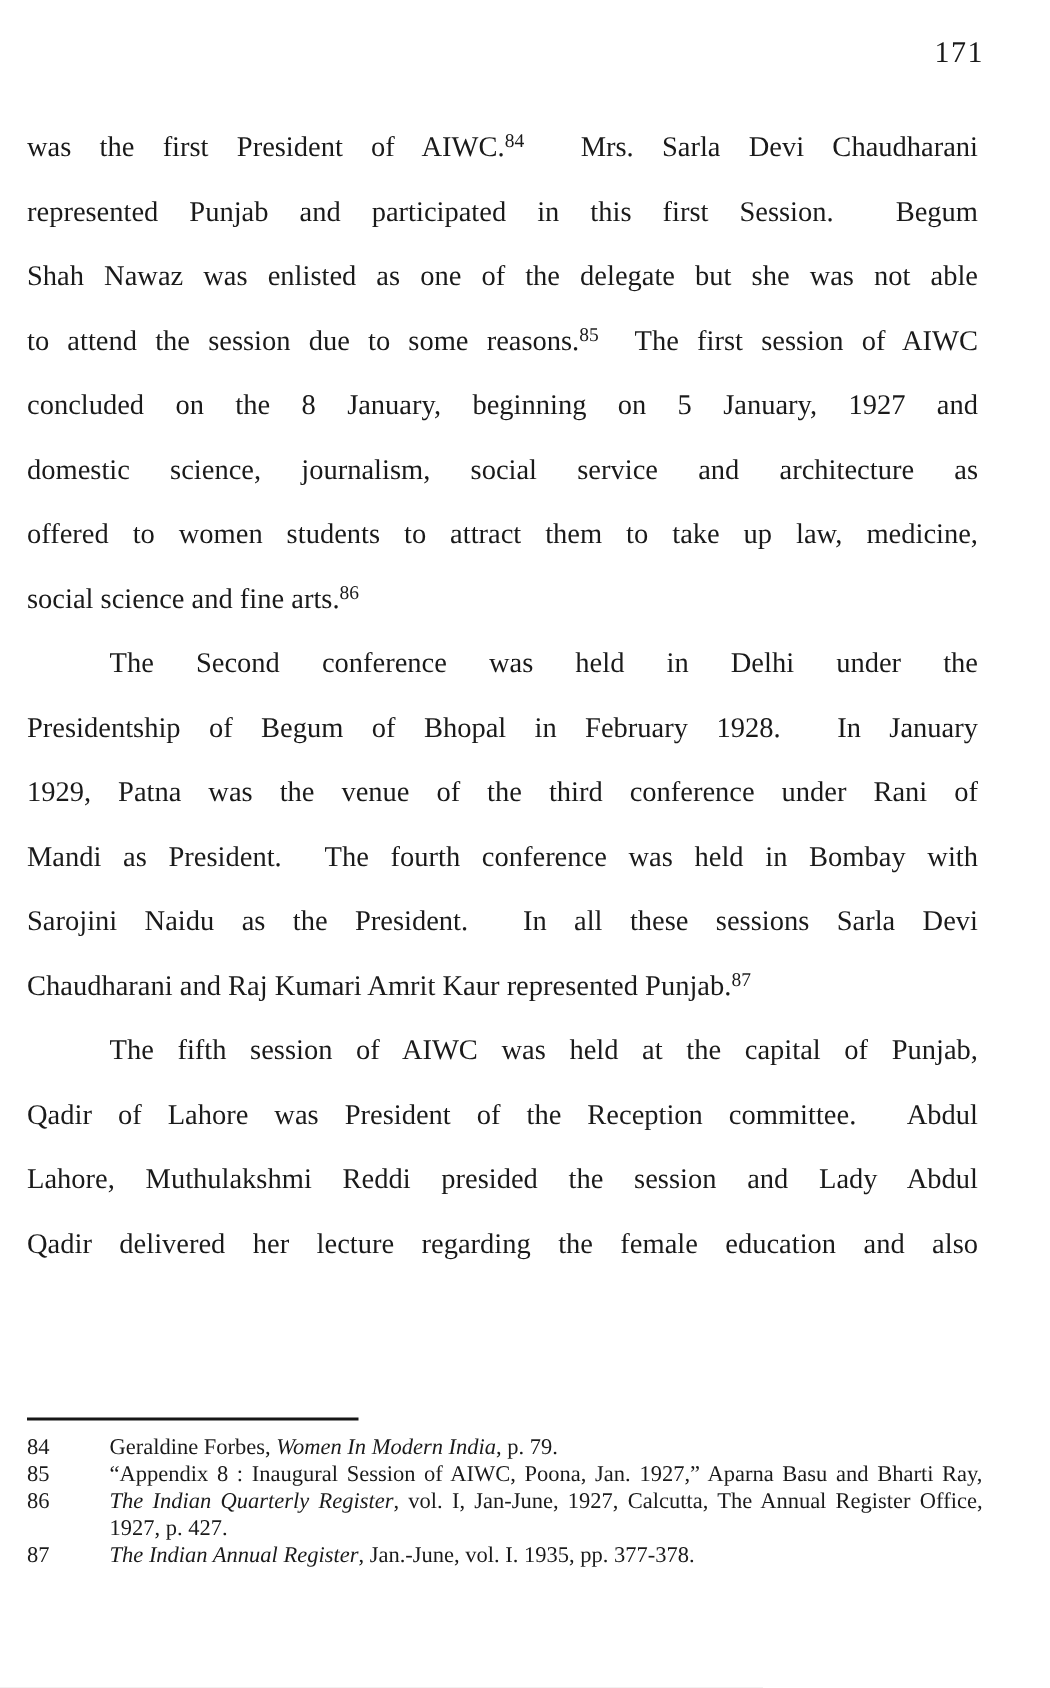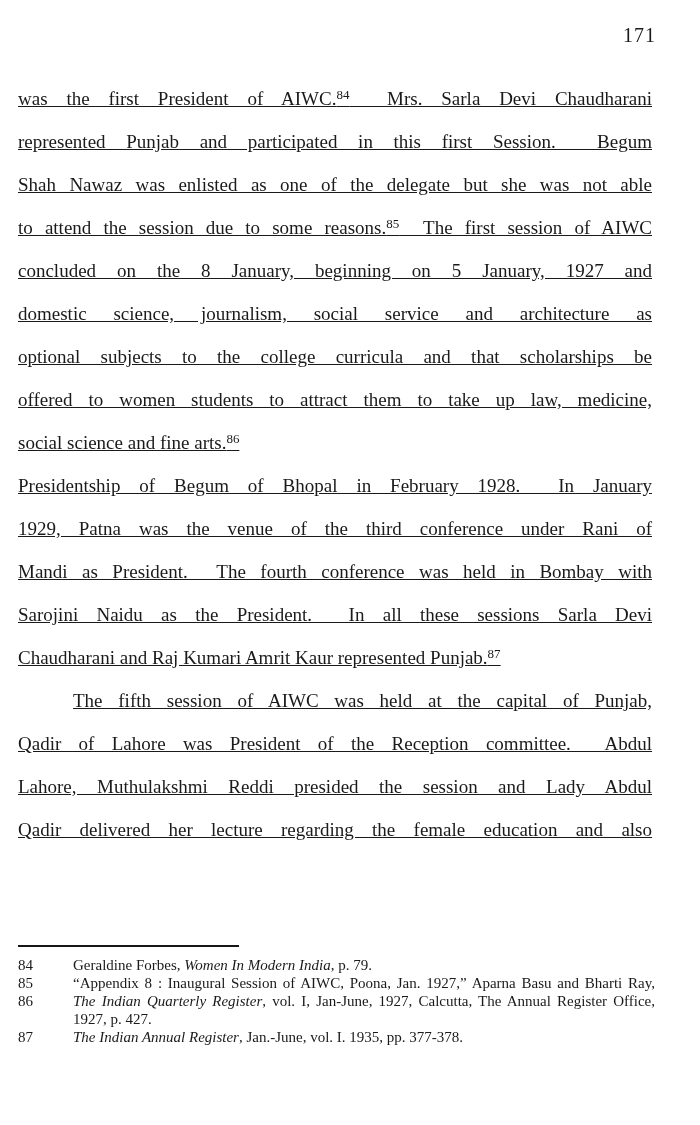--- a/index.html
+++ b/index.html
@@ -23,21 +23,20 @@
     position: absolute;
     left: 18px;
     top: 77px;
     width: 634px;
     font-size: 19px;
     line-height: 43px;
   }
   .line {
     white-space: pre-wrap;
     text-align: left;
-    text-decoration: underline;
   }
   .line.just {
     text-align: justify;
     text-align-last: justify;
   }
   .line.indent { padding-left: 55px; }
   .sup {
     font-size: 13px;
     position: relative;
     top: -6.5px;
@@ -74,23 +73,23 @@
 
 <div class="page">
   <div class="page-number">171</div>
   <div class="body-text" id="body-text">
       <div class="line just"><span>was the first President of AIWC.</span><span class="sup">84</span><span>  Mrs. Sarla Devi Chaudharani</span></div>
       <div class="line just"><span>represented Punjab and participated in this first Session.  Begum</span></div>
       <div class="line just"><span>Shah Nawaz was enlisted as one of the delegate but she was not able</span></div>
       <div class="line just"><span>to attend the session due to some reasons.</span><span class="sup">85</span><span>  The first session of AIWC</span></div>
       <div class="line just"><span>concluded on the 8 January, beginning on 5 January, 1927 and</span></div>
       <div class="line just"><span>domestic science, journalism, social service and architecture as</span></div>
-      <div class="line just"><span>optional subjects to the college curricula and that scholarships be</span></div>
       <div class="line just"><span>offered to women students to attract them to take up law, medicine,</span></div>
       <div class="line"><span>social science and fine arts.</span><span class="sup">86</span></div>
+      <div class="line just indent"><span>The Second conference was held in Delhi under the</span></div>
       <div class="line just"><span>Presidentship of Begum of Bhopal in February 1928.  In January</span></div>
       <div class="line just"><span>1929, Patna was the venue of the third conference under Rani of</span></div>
       <div class="line just"><span>Mandi as President.  The fourth conference was held in Bombay with</span></div>
       <div class="line just"><span>Sarojini Naidu as the President.  In all these sessions Sarla Devi</span></div>
       <div class="line"><span>Chaudharani and Raj Kumari Amrit Kaur represented Punjab.</span><span class="sup">87</span></div>
       <div class="line just indent"><span>The fifth session of AIWC was held at the capital of Punjab,</span></div>
       <div class="line just"><span>Qadir of Lahore was President of the Reception committee.  Abdul</span></div>
       <div class="line just"><span>Lahore, Muthulakshmi Reddi presided the session and Lady Abdul</span></div>
       <div class="line just"><span>Qadir delivered her lecture regarding the female education and also</span></div>
     </div>

